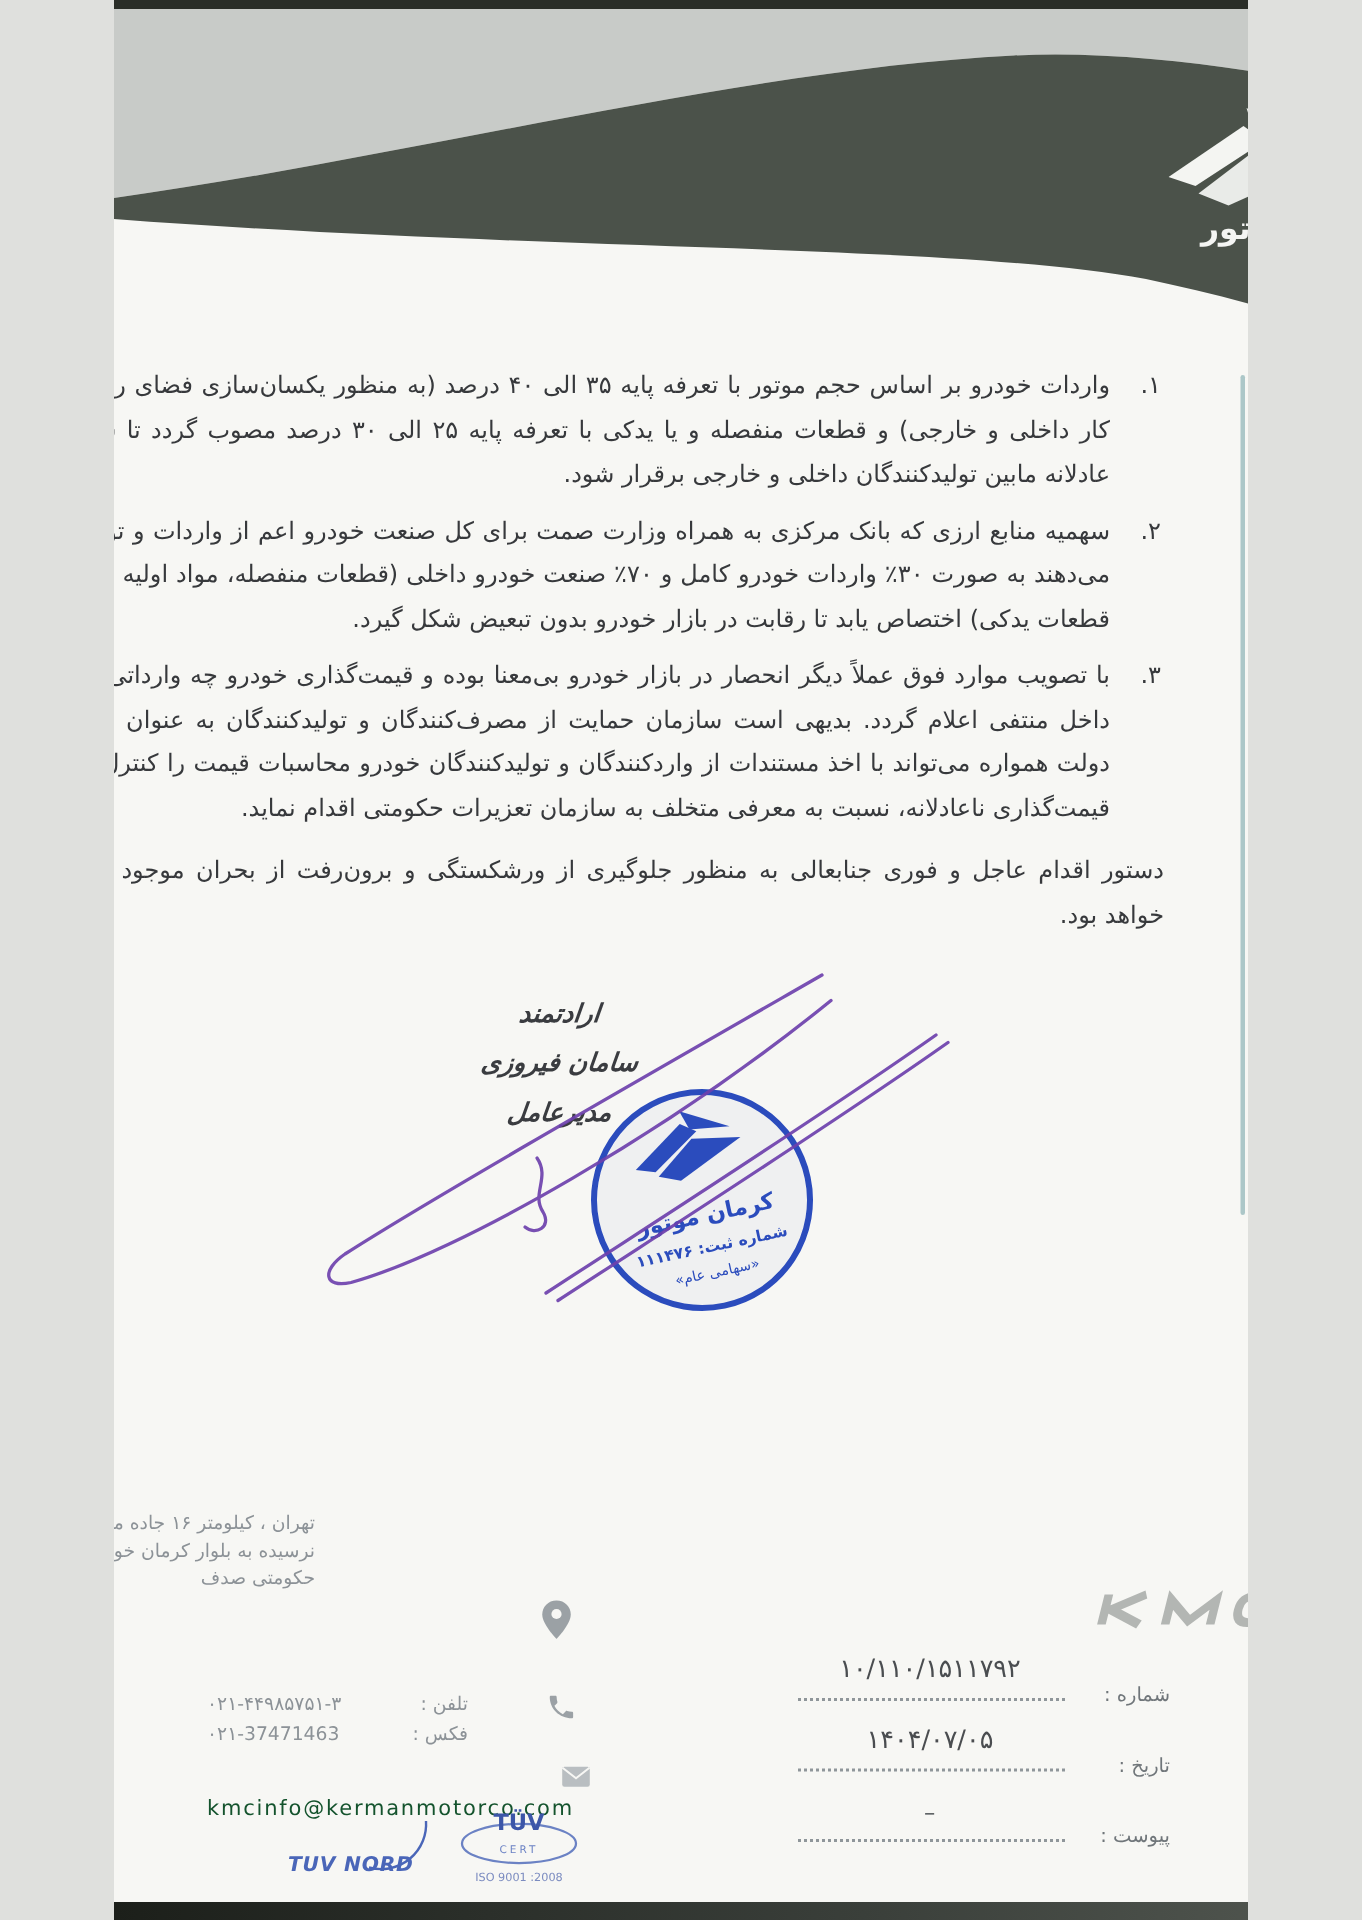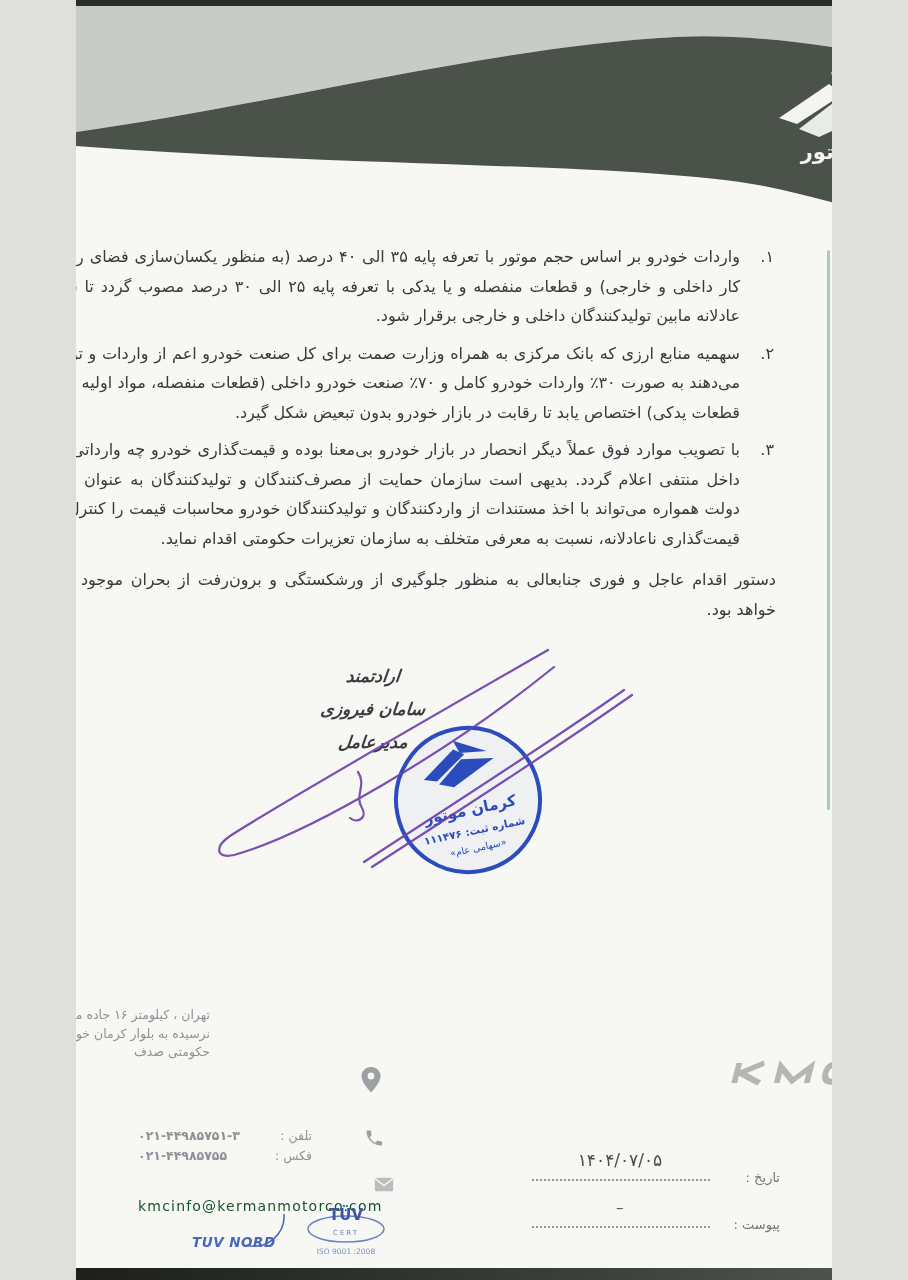--- a/index.html
+++ b/index.html
@@ -31,21 +31,21 @@
   .sig-block div{margin-bottom:13px;transform:skewX(-6deg);}
   .stamp-wrap{position:absolute;left:307px;top:715px;width:170px;height:170px;transform:rotate(-12deg);}
   .sig-strokes{position:absolute;left:110px;top:625px;}
   
   .addr{position:absolute;right:622px;top:1006px;width:225px;direction:rtl;text-align:right;
     color:#8c9297;font-size:12.5px;line-height:18.5px;}
   .pin-icon{position:absolute;left:284px;top:1066px;}
   .phone-icon{position:absolute;left:288px;top:1128px;}
   .phones{position:absolute;left:62px;top:1128px;width:174px;direction:rtl;color:#8c9297;font-size:12.5px;}
   .phone-row{display:flex;justify-content:space-between;height:20px;}
-  .phone-row .pv{direction:ltr;letter-spacing:.5px;font-weight:bold;}
+  .phone-row .pv{direction:ltr;letter-spacing:.5px;}
   .email{position:absolute;left:62px;top:1186px;color:#14532d;font-size:14px;letter-spacing:1.2px;margin-top:12px;}
   .mail-icon{position:absolute;left:298px;top:1177px;}
   .tuv-nord{position:absolute;left:112px;top:1205px;}
   .tuv-cert{position:absolute;left:228px;top:1198px;}
   
   .kmc-mark{position:absolute;left:638px;top:1058px;}
   .meta-row{position:absolute;right:52px;width:312px;height:40px;direction:rtl;}
   .meta-label{position:absolute;right:0;bottom:-2px;color:#70767a;font-size:13px;letter-spacing:1.5px;}
   .meta-dots{position:absolute;right:70px;bottom:2px;width:178px;border-bottom:2px dotted #8f969a;}
   .meta-value{position:absolute;right:72px;bottom:13px;width:176px;text-align:center;direction:ltr;
@@ -130,21 +130,21 @@
   <svg class="phone-icon" width="20" height="20" viewBox="0 0 24 24">
     <path d="M6.6 10.8c1.5 3 3.9 5.4 6.9 6.9l2.3-2.3c.3-.3.7-.4 1.1-.2 1.2.4 2.5.6 3.8.6.6 0 1 .4 1 1V20c0 .6-.4 1-1 1C10.6 21 3 13.4 3 4c0-.6.4-1 1-1h3.5c.6 0 1 .4 1 1 0 1.3.2 2.6.6 3.8.1.4 0 .8-.2 1.1l-2.3 2.3z" fill="#9ba1a5"></path>
   </svg>
   <div class="phones">
     <div class="phone-row">
       <span>تلفن :</span>
       <span class="pv">۰۲۱-۴۴۹۸۵۷۵۱-۳</span>
     </div>
     <div class="phone-row">
       <span>فکس :</span>
-      <span class="pv">۰۲۱-۴۴۹۸۵۷۵۵</span>
+      <span class="pv">۰۲۱-37471463</span>
     </div>
   </div>
 
   <svg class="mail-icon" width="20" height="15" viewBox="0 0 20 15">
     <rect x="0.8" y="0.8" width="18.4" height="13.4" rx="1.5" fill="#b9bec1"></rect>
     <path d="M1 1.5 L10 8.5 L19 1.5" stroke="#f7f7f4" stroke-width="1.4" fill="none"></path>
   </svg>
   <div class="email">kmcinfo@kermanmotorco.com</div>
 
   <svg class="tuv-nord" width="115" height="52" viewBox="0 0 115 52">
@@ -159,20 +159,25 @@
   </svg>
 
   <svg class="kmc-mark" width="168" height="30" viewBox="0 0 112 24">
     <g stroke="#b3b6b3" stroke-width="4.6" fill="none" transform="skewX(-14) translate(6,0)">
       <path d="M4 4 L4 20 M24 4 L7 12 L24 20"></path>
       <path d="M38 20 L38 7 L50 18 L62 7 L62 20"></path>
       <path d="M100 5 L82 5 Q75 5 75 12 Q75 19 82 19 L100 19"></path>
     </g>
   </svg>
 
+  <div class="meta-row" style="top:1096px">
+    <span class="meta-value">۱۰/۱۱۰/۱۵۱۱۷۹۲</span>
+    <span class="meta-dots"></span>
+    <span class="meta-label">شماره :</span>
+  </div>
   <div class="meta-row" style="top:1143px">
     <span class="meta-value">۱۴۰۴/۰۷/۰۵</span>
     <span class="meta-dots"></span>
     <span class="meta-label">تاریخ :</span>
   </div>
   <div class="meta-row" style="top:1190px">
     <span class="meta-value dash">–</span>
     <span class="meta-dots"></span>
     <span class="meta-label">پیوست :</span>
   </div>

